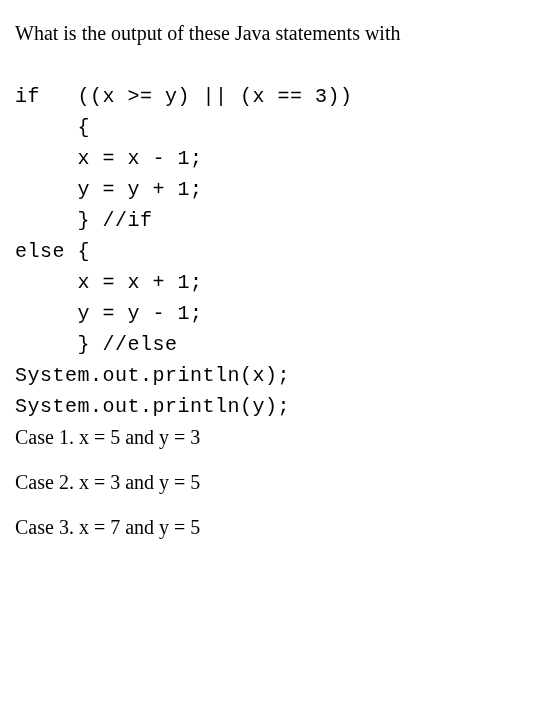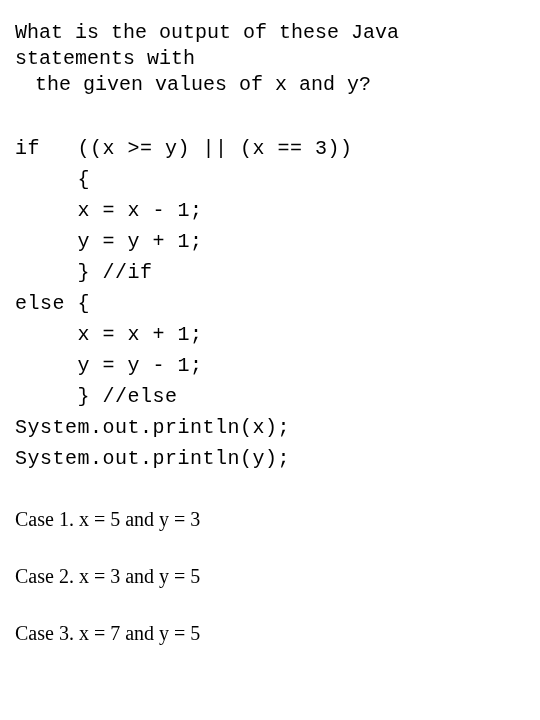--- a/index.html
+++ b/index.html
@@ -8,46 +8,44 @@
       margin: 0;
       padding: 20px 15px;
       width: 540px;
       box-sizing: border-box;
       color: #000;
       background: #fff;
     }
     .question {
       margin-bottom: 4px;
       line-height: 1.3;
-      font-family: Liberation Mono, monospace;
     }
     .question-line1 {
       display: block;
     }
     .question-line2 {
       display: block;
       padding-left: 20px;
     }
     .code {
       font-family: "Courier New", Courier, monospace;
       white-space: pre;
       line-height: 1.55;
       letter-spacing: 0.5px;
     }
     .case {
-      margin-top: 34px;
+      margin-top: 4px;
       margin-bottom: 22px;
     }
   </style>
 </head>
 <body>
 
 <div class="question">
   <span class="question-line1">What is the output of these Java statements with</span>
-  <span class="question-line2">the given values of x and y?</span>
 </div>
 
 <div class="code">
 <span>if   ((x &gt;= y) || (x == 3))</span>
 <span>     {</span>
 <span>     x = x - 1;</span>
 <span>     y = y + 1;</span>
 <span>     } //if</span>
 <span>else {</span>
 <span>     x = x + 1;</span>

